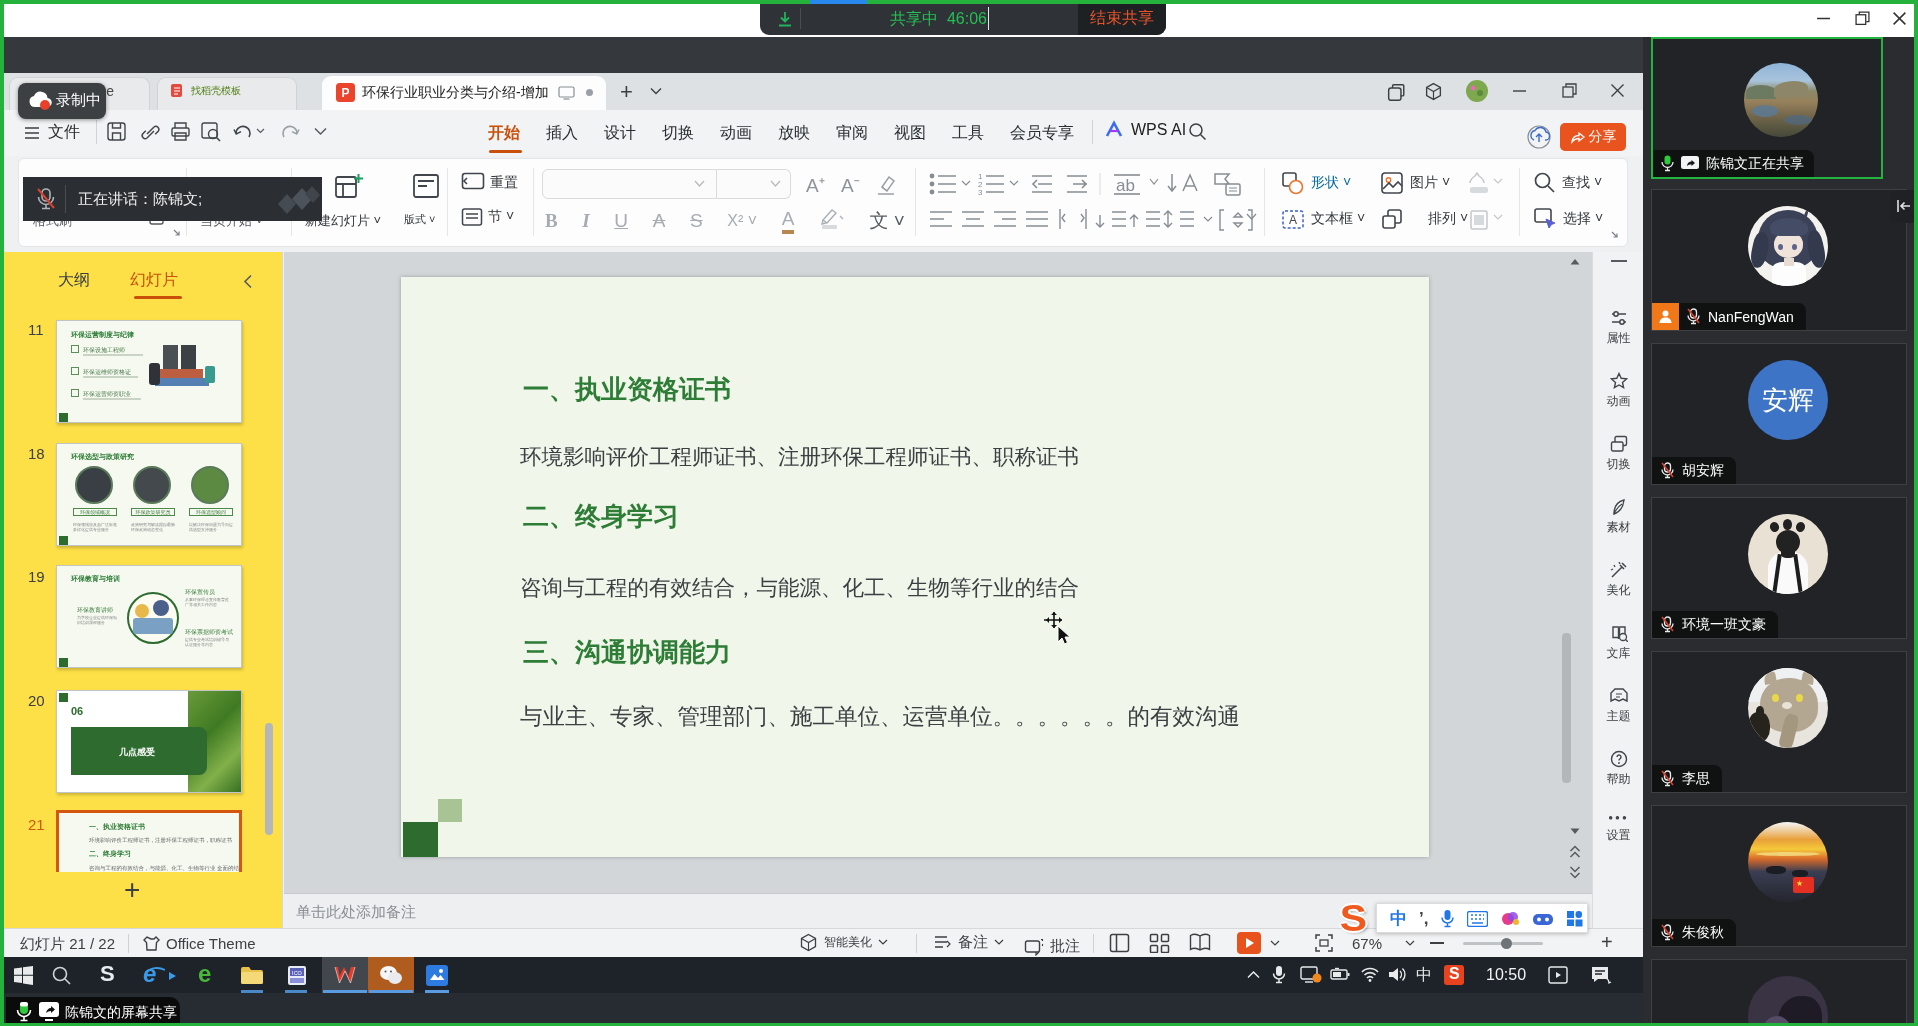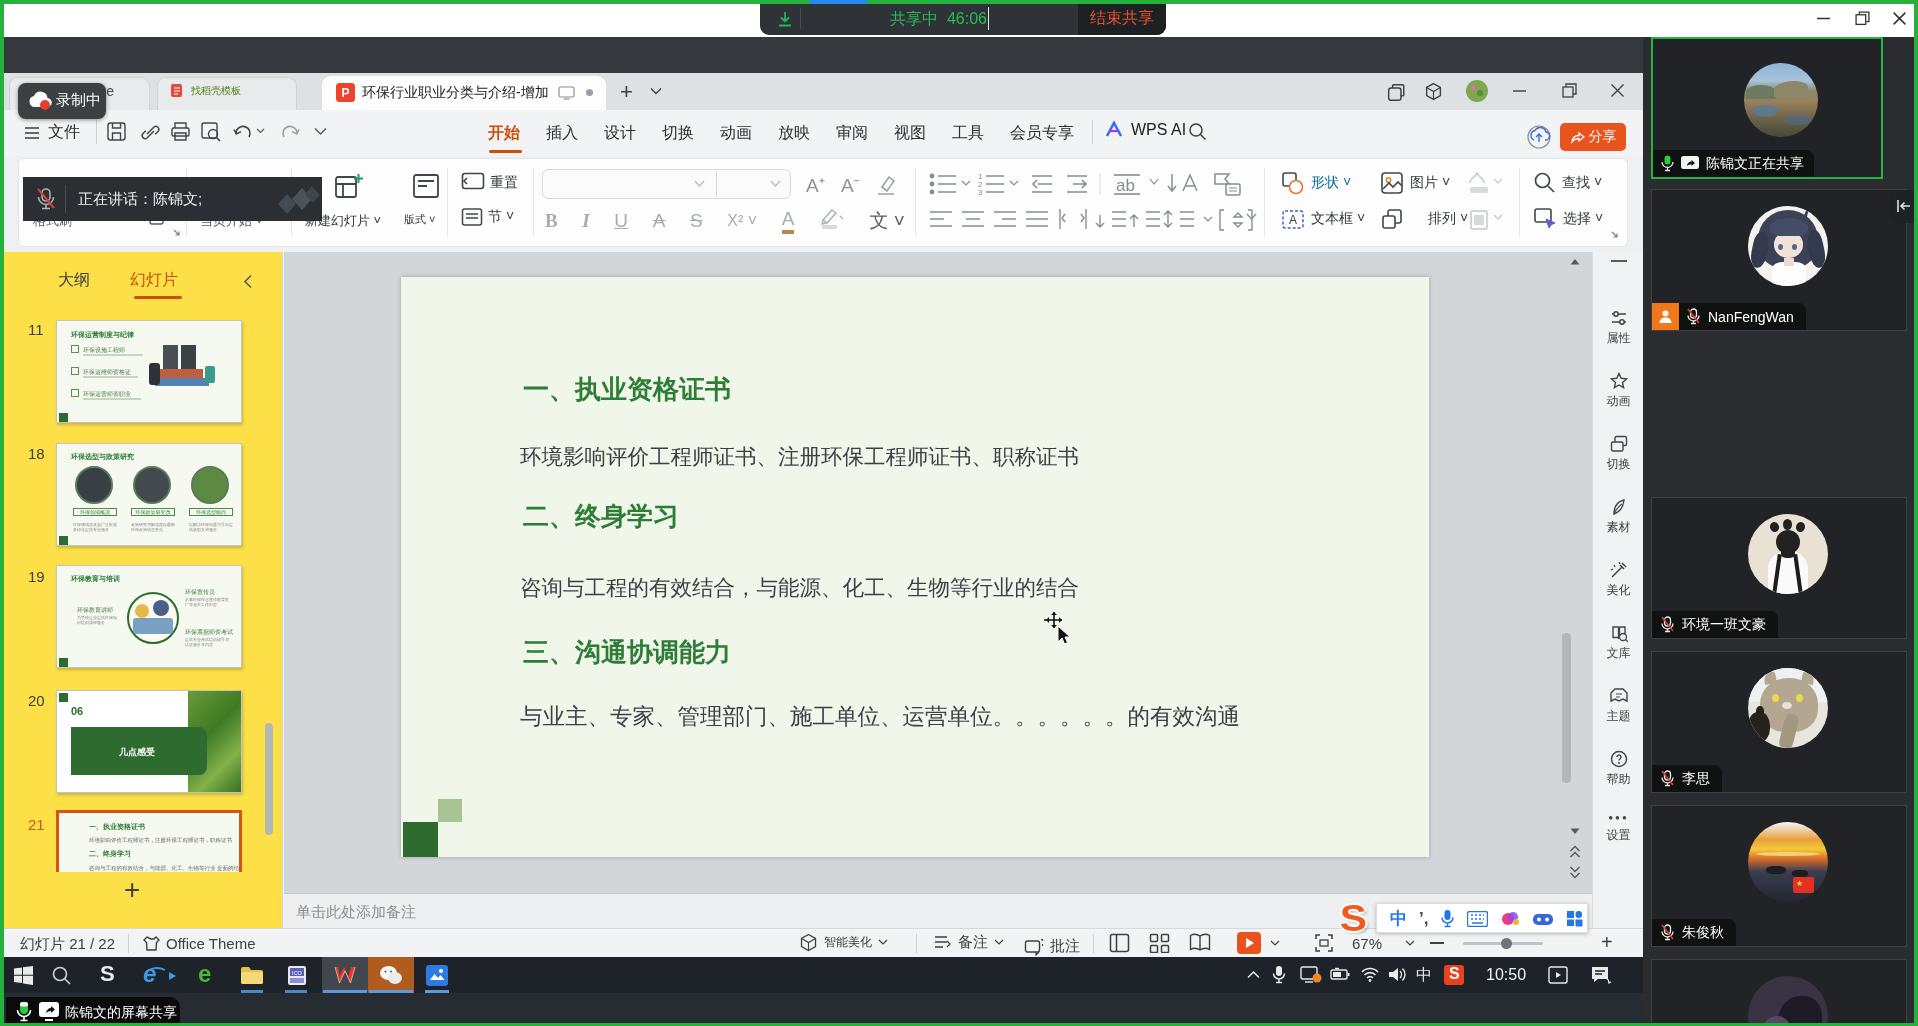--- a/index.html
+++ b/index.html
@@ -856,20 +856,31 @@
       </div>
       <svg width="15" height="17" viewBox="0 0 15 17">
           <rect x="4.5" y="1" width="6" height="9" rx="3" fill="none" stroke="#e8eaec" stroke-width="1.3"></rect>
           <path d="M2 7.5a5.5 5.5 0 0011 0M7.5 13v2M5 15.5h5" fill="none" stroke="#e8eaec" stroke-width="1.3"></path>
           <path d="M2 1l11 14" stroke="#d8422e" stroke-width="1.6"></path>
         </svg>
       <span style="font-size:14px;color:#fff;">NanFengWan</span>
     </div>
   </div>
 
+  <div class="abs" style="left:8px;top:306px;width:256px;height:142px;background:#222327;border:1px solid #3e4043;overflow:hidden;">
+    <div class="abs" style="left:96px;top:16px;width:80px;height:80px;border-radius:50%;background:#3d74c6;display:flex;align-items:center;justify-content:center;color:#fff;font-size:26px;">安辉</div>
+    <div class="abs flex" style="left:0;bottom:0;height:27px;background:#0d0d0dcc;border-radius:0 8px 0 0;padding:0 12px 0 8px;gap:7px;">
+      <svg width="15" height="17" viewBox="0 0 15 17">
+          <rect x="4.5" y="1" width="6" height="9" rx="3" fill="none" stroke="#e8eaec" stroke-width="1.3"></rect>
+          <path d="M2 7.5a5.5 5.5 0 0011 0M7.5 13v2M5 15.5h5" fill="none" stroke="#e8eaec" stroke-width="1.3"></path>
+          <path d="M2 1l11 14" stroke="#d8422e" stroke-width="1.6"></path>
+        </svg>
+      <span style="font-size:14px;color:#fff;">胡安辉</span>
+    </div>
+  </div>
 
   <div class="abs" style="left:8px;top:460px;width:256px;height:142px;background:#222327;border:1px solid #3e4043;overflow:hidden;">
     <div class="abs" style="left:96px;top:16px;width:80px;height:80px;border-radius:50%;background:#e9e2d4;overflow:hidden;">
       <div class="abs" style="left:28px;top:16px;width:24px;height:24px;background:#222;border-radius:50%;"></div>
       <div class="abs" style="left:22px;top:8px;width:9px;height:10px;background:#222;border-radius:50%;transform:rotate(-20deg);"></div>
       <div class="abs" style="left:35px;top:5px;width:9px;height:11px;background:#222;border-radius:50%;"></div>
       <div class="abs" style="left:48px;top:8px;width:9px;height:10px;background:#222;border-radius:50%;transform:rotate(20deg);"></div>
       <div class="abs" style="left:20px;top:38px;width:40px;height:42px;background:#fafafa;border-radius:40% 40% 0 0;"></div>
       <div class="abs" style="left:27px;top:40px;width:4px;height:40px;background:#1d1d1d;transform:rotate(8deg);"></div>
       <div class="abs" style="left:48px;top:40px;width:4px;height:40px;background:#1d1d1d;transform:rotate(-8deg);"></div>

